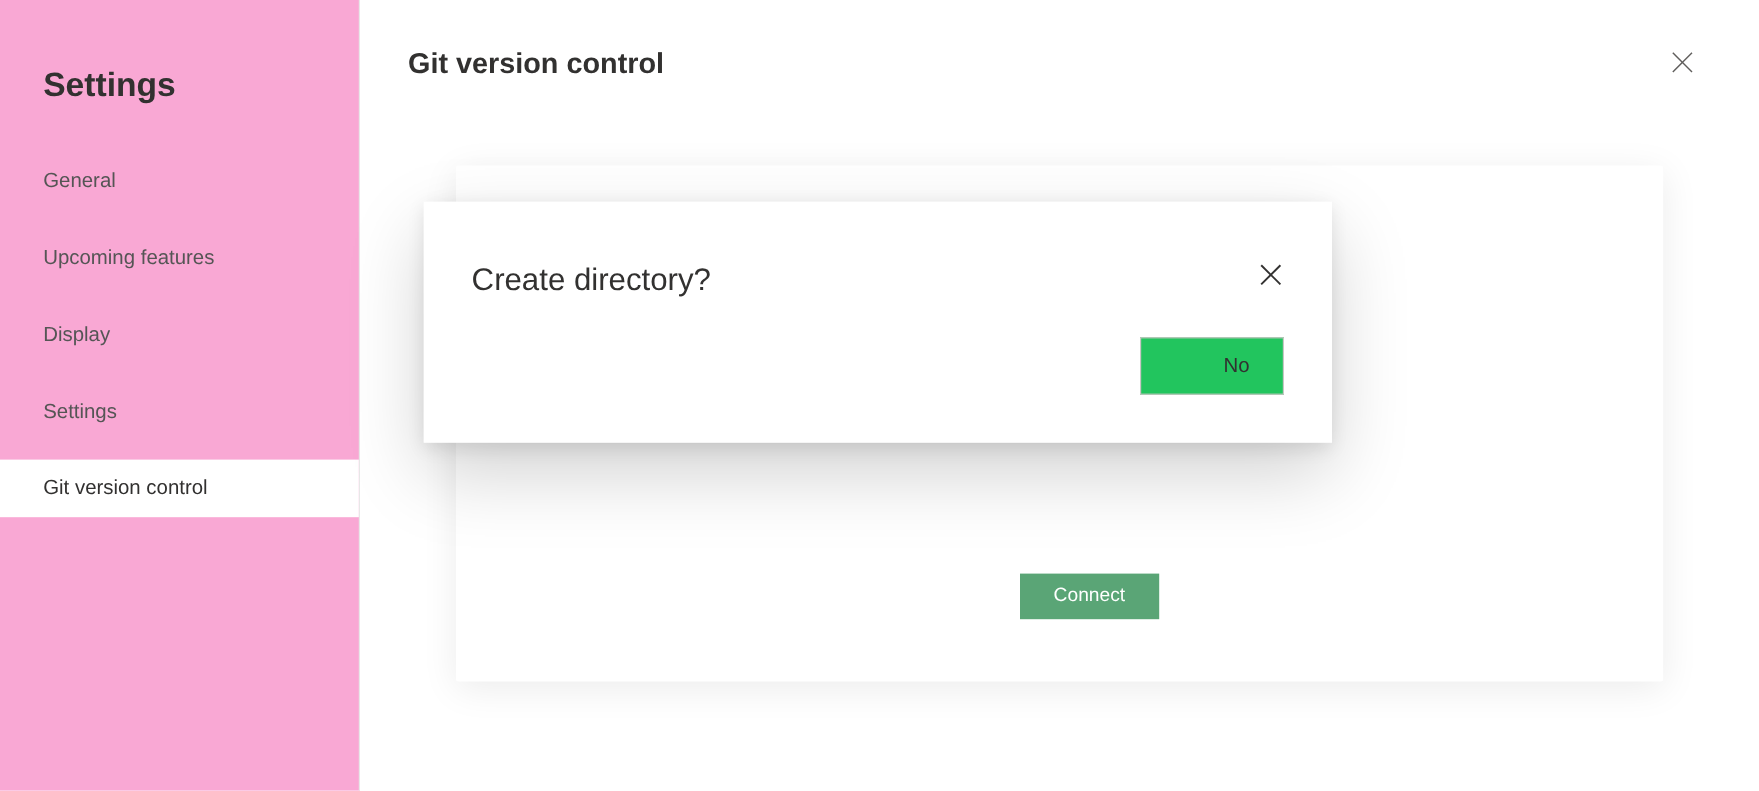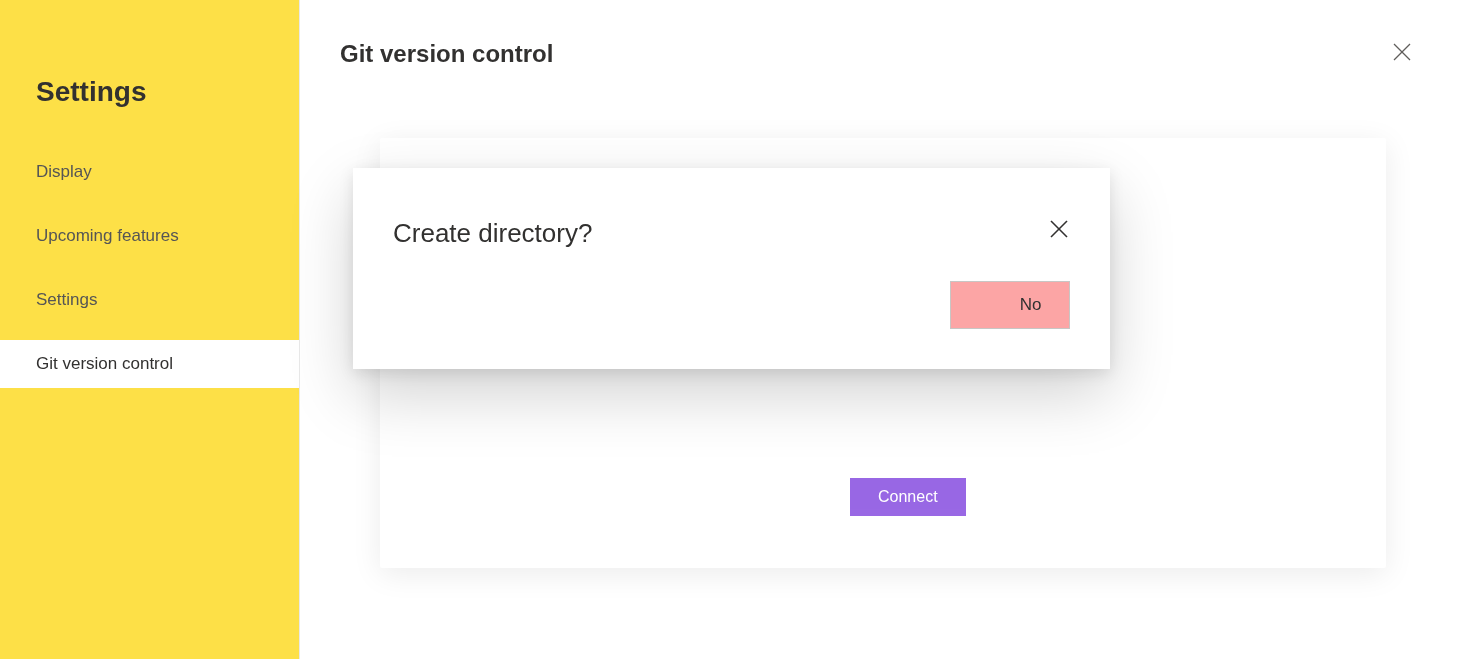--- a/index.html
+++ b/index.html
@@ -14,23 +14,23 @@
       background: #ffffff;
       overflow: hidden;
       position: relative;
     }
     .sidebar {
       position: absolute;
       left: 0;
       top: 0;
       width: 300px;
       height: 100%;
-      background: #fde047;
+      background: #f9a8d4;
       border-right: 1px solid #e8e8e8;
-      padding-top: 76px;
+      padding-top: 55px;
     }
     .sidebar-title {
       font-size: 28px;
       font-weight: 600;
       color: #323130;
       padding: 0 36px 40px 36px;
     }
     .sidebar-item {
       padding: 14px 36px;
       font-size: 17px;
@@ -76,21 +76,21 @@
       background: #ffffff;
       border-radius: 2px;
       box-shadow: 0 6px 30px rgba(0,0,0,0.08);
       height: 430px;
       position: relative;
     }
     .connect-btn {
       position: absolute;
       left: 470px;
       top: 340px;
-      background: #6d28d9;
+      background: #15803d;
       color: #ffffff;
       border: none;
       padding: 10px 28px;
       font-size: 16px;
       cursor: pointer;
       opacity: 0.7;
     }
     .modal-overlay {
       position: absolute;
       left: 0;
@@ -155,37 +155,40 @@
       border: none;
       display: flex;
       align-items: center;
       justify-content: center;
     }
     .btn-primary {
       background: #8a1e7a;
       color: #ffffff;
     }
     .btn-secondary {
-      background: #fca5a5;
+      background: #22c55e;
       color: #323130;
       border: 1px solid #c8c6c4;
       padding-left: 41px;
     }
     svg { display: block; }
   </style>
 </head>
 <body>
 
 <div class="sidebar">
   <h1 class="sidebar-title">Settings</h1>
   <div class="sidebar-item">
+    <span>General</span>
+  </div>
+  <div class="sidebar-item">
+    <span>Upcoming features</span>
+  </div>
+  <div class="sidebar-item">
     <span>Display</span>
-  </div>
-  <div class="sidebar-item">
-    <span>Upcoming features</span>
   </div>
   <div class="sidebar-item">
     <span>Settings</span>
   </div>
   <div class="sidebar-item active">
     <span>Git version control</span>
   </div>
 </div>
 
 <div class="main">

